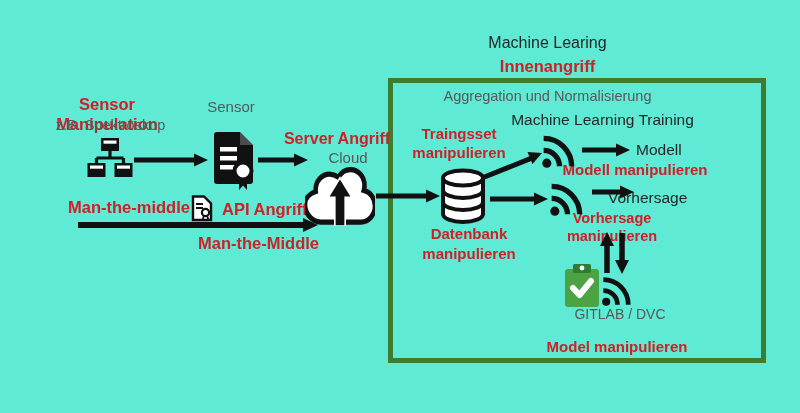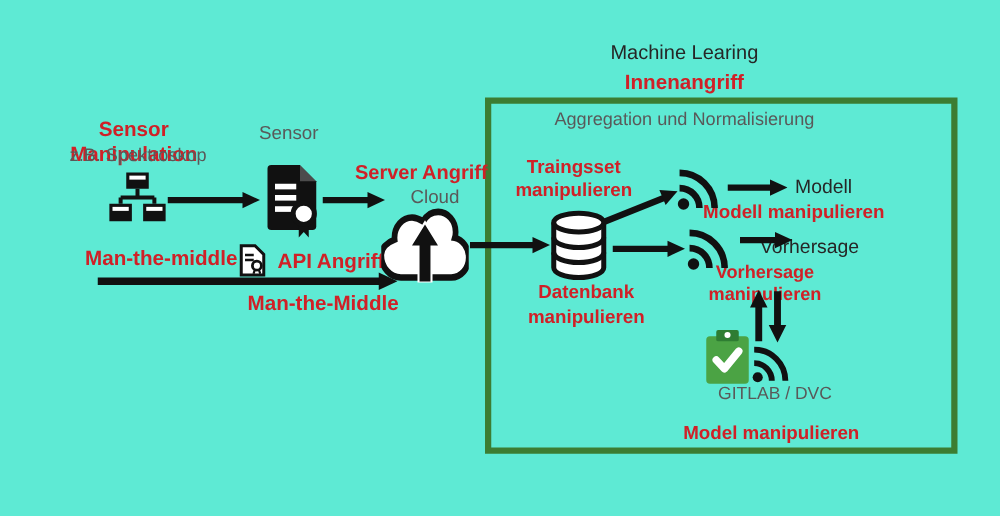--- a/index.html
+++ b/index.html
@@ -28,20 +28,21 @@
 <body>
 
 <div id="stage">
 
   <div class="abs ctr blk f16" style="left:460px;top:33px;width:175px;">Machine Learing</div>
   <div class="abs ctr red f165" style="left:460px;top:40px;width:175px;margin-top:16px;">Innenangriff</div>
 
   <div id="green-box" class="abs"></div>
 
   <div class="abs ctr gray f145" style="left:425px;top:87px;width:245px;">Aggregation und Normalisierung</div>
+  <div class="abs ctr blk f155" style="left:495px;top:110px;width:215px;">Machine Learning Training</div>
 
   <div class="abs ctr red f165" style="left:28px;top:94px;width:158px;">Sensor Manipulation</div>
   <div class="abs ctr gray f145" style="left:28px;top:116px;width:165px;">z.B. Spektroskop</div>
   <div class="abs ctr gray f15" style="left:196px;top:97px;width:70px;">Sensor</div>
   <div class="abs ctr red f16" style="left:282px;top:129px;width:110px;">Server Angriff</div>
   <div class="abs ctr gray f15" style="left:293px;top:148px;width:110px;">Cloud</div>
   <div class="abs red f165" style="left:68px;top:197px;">Man-the-middle</div>
   <div class="abs red f165" style="left:222px;top:199px;">API Angriff</div>
   <div class="abs red f165" style="left:198px;top:233px;">Man-the-Middle</div>
 

